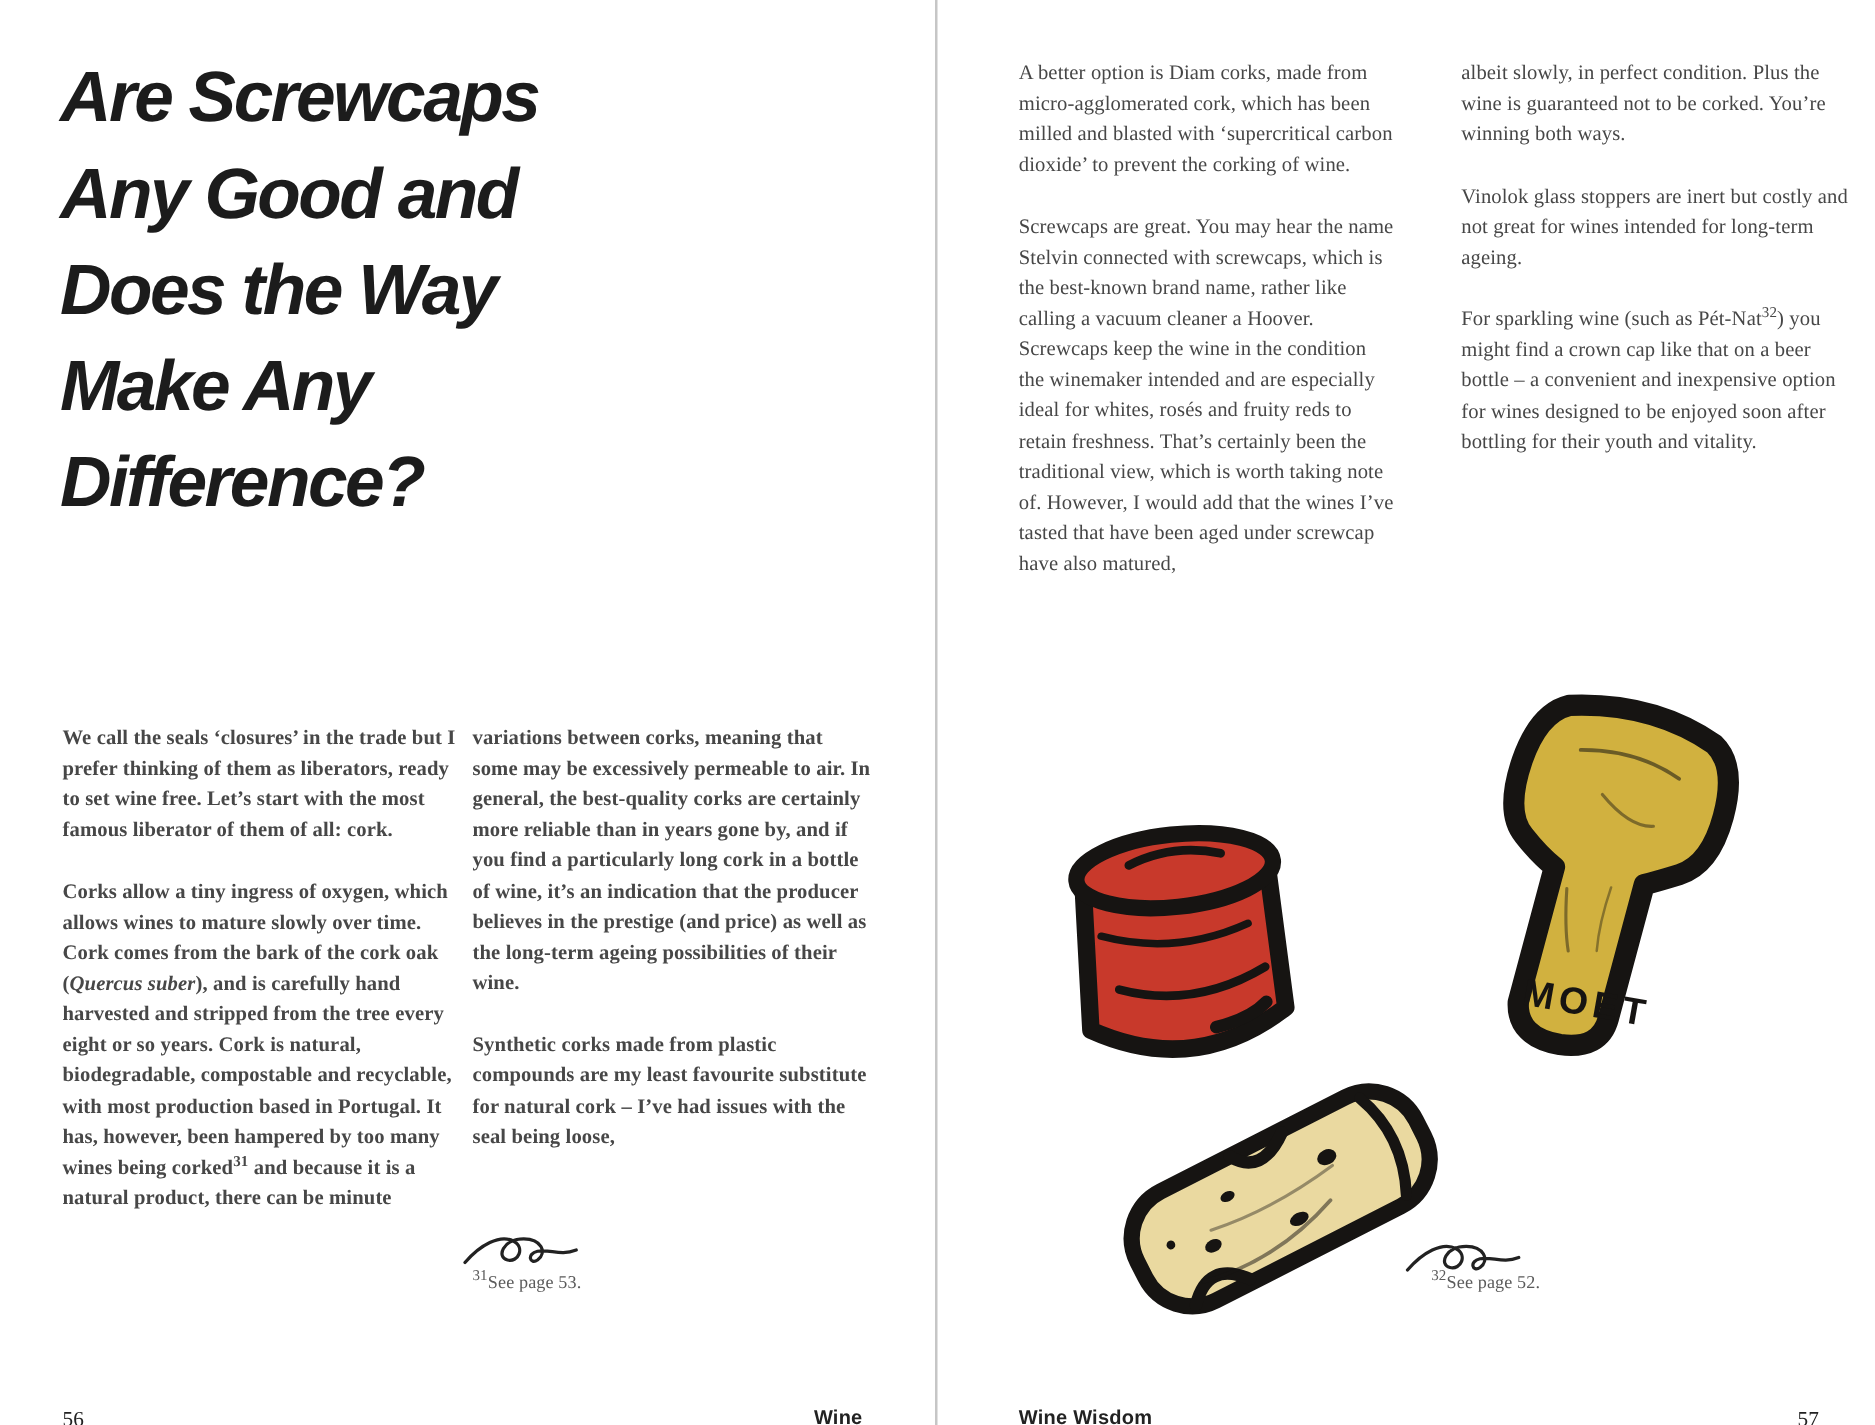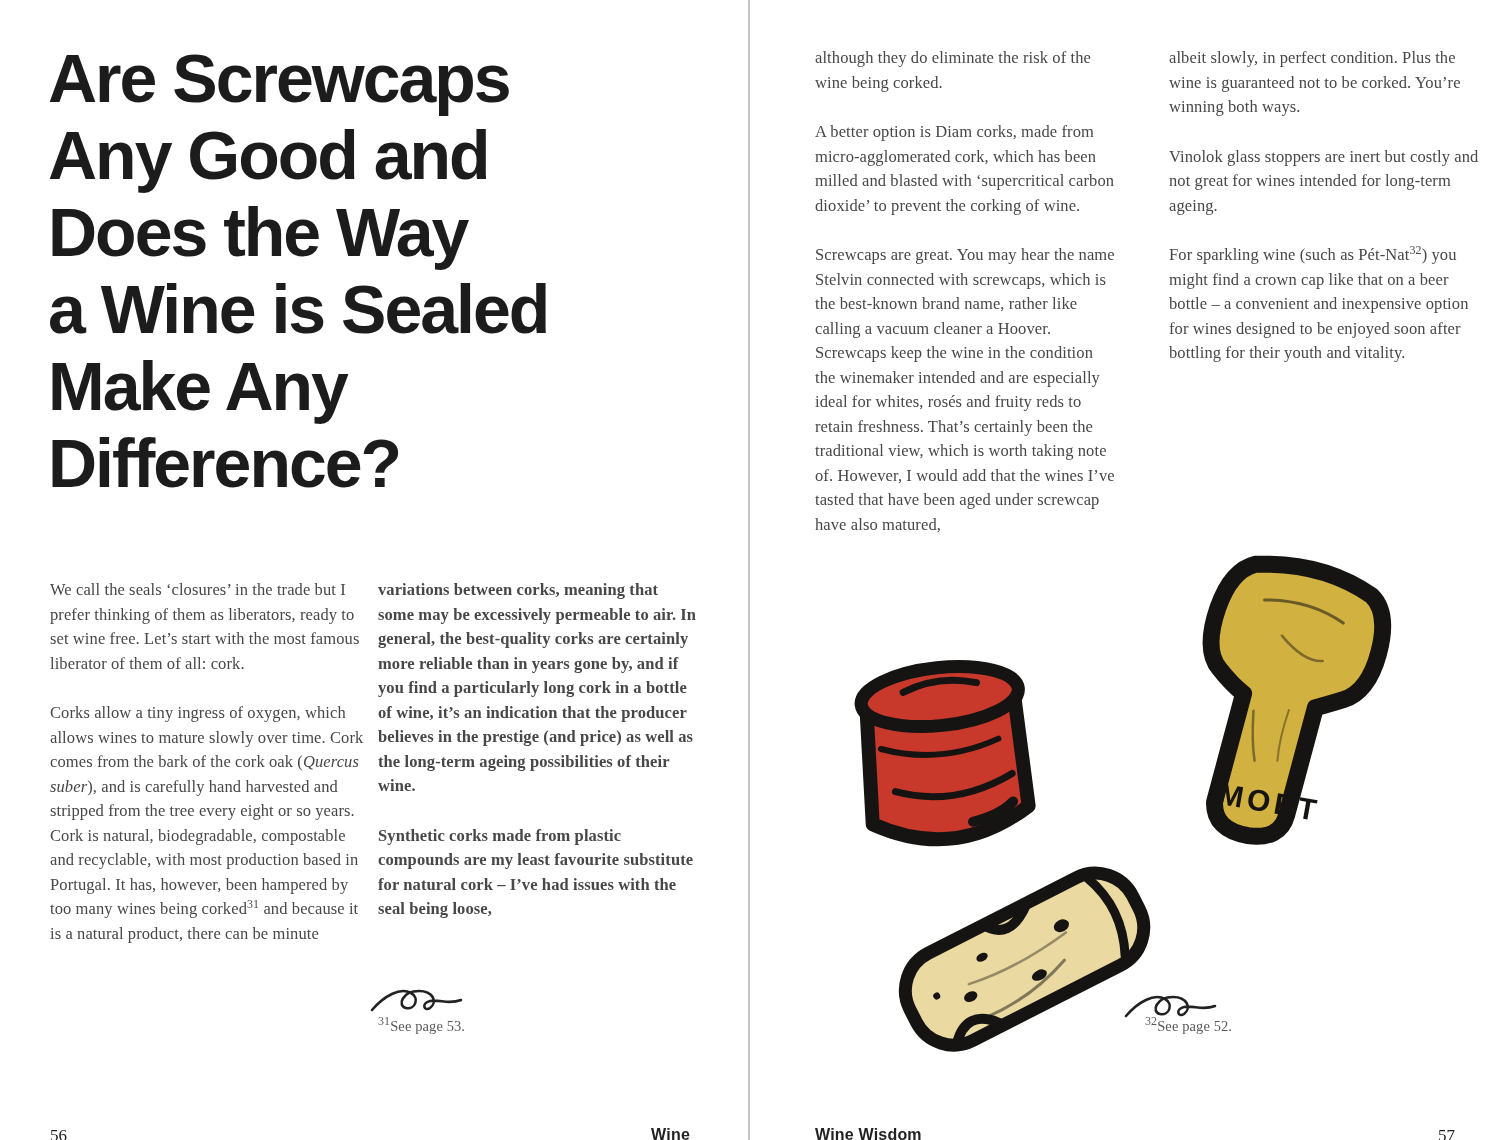--- a/index.html
+++ b/index.html
@@ -6,30 +6,30 @@
   body{
     width:1500px;height:1140px;position:relative;background:#ffffff;
     font-family:"Liberation Serif", serif;overflow:hidden;
   }
   .divider{
     position:absolute;left:748px;top:0;width:2px;height:1140px;background:#c6c6c6;
   }
   .title{
     position:absolute;left:48px;top:40px;width:680px;
     font-family:"Liberation Sans", sans-serif;
-    font-weight:700;
-    font-size:68px;line-height:77px;letter-spacing:-2px;color:#1c1c1c;
+    font-style:italic;font-weight:700;
+    font-size:57px;line-height:77px;letter-spacing:-2px;color:#1c1c1c;
   }
   .col{
     position:absolute;color:#474747;font-size:16.5px;line-height:24.5px;
     letter-spacing:0.1px;
   }
   .col p{margin:0 0 25px 0;}
   .col sup, .footnote sup{font-size:12px;line-height:0;}
-  .col-l1{left:50px;top:578px;width:316px;}
+  .col-l1{left:50px;top:578px;width:316px;font-weight:bold;}
   .col-l2{left:378px;top:578px;width:320px;font-weight:bold;}
   .col-r1{left:815px;top:46px;width:302px;}
   .col-r2{left:1145px;top:46px;width:316px;margin-left:24px;}
   .footnote{
     position:absolute;font-size:14.5px;color:#5a5a5a;letter-spacing:0.1px;
   }
   .fn-left{left:378px;top:1018px;}
   .fn-right{left:1145px;top:1018px;}
   .squiggle{position:absolute;}
   .sq-left{left:368px;top:972px;}
@@ -50,21 +50,20 @@
 </style>
 </head>
 <body>
 
 <div class="divider"></div>
 
 <div class="title">
     <div>Are Screwcaps</div>
     <div>Any Good and</div>
     <div>Does the Way</div>
-    <div>a Wine is Sealed</div>
     <div>Make Any</div>
     <div>Difference?</div>
   </div>
 
 <div class="col col-l1">
     <p>We call the seals ‘closures’ in the trade but I prefer thinking of them as liberators, ready to set wine free. Let’s start with the most famous liberator of them of all: cork.</p>
     <p>Corks allow a tiny ingress of oxygen, which allows wines to mature slowly over time. Cork comes from the bark of the cork oak (<i>Quercus suber</i>), and is carefully hand harvested and stripped from the tree every eight or so years. Cork is natural, biodegradable, compostable and recyclable, with most production based in Portugal. It has, however, been hampered by too many wines being corked<sup>31</sup> and because it is a natural product, there can be minute</p>
   </div>
 
 <div class="col col-l2">
@@ -76,21 +75,20 @@
   <svg width="100" height="50" viewBox="0 0 100 50">
     <path d="M4,38 C16,24 32,15 43,21 C52,26 47,38 38,36 C29,34 34,19 51,19 C65,19 70,30 62,36 C56,40 53,31 62,29 C72,27 80,33 93,28" fill="none" stroke="#222" stroke-width="2.6" stroke-linecap="round"></path>
   </svg>
 </div>
 <div class="footnote fn-left"><sup>31</sup>See page 53.</div>
 
 <div class="footer-item pageno pn-left">56</div>
 <div class="footer-item runhead rh-left">Wine</div>
 
 <div class="col col-r1">
-    <p>although they do eliminate the risk of the wine being corked.</p>
     <p>A better option is Diam corks, made from micro-agglomerated cork, which has been milled and blasted with ‘supercritical carbon dioxide’ to prevent the corking of wine.</p>
     <p>Screwcaps are great. You may hear the name Stelvin connected with screwcaps, which is the best-known brand name, rather like calling a vacuum cleaner a Hoover. Screwcaps keep the wine in the condition the winemaker intended and are especially ideal for whites, rosés and fruity reds to retain freshness. That’s certainly been the traditional view, which is worth taking note of. However, I would add that the wines I’ve tasted that have been aged under screwcap have also matured,</p>
   </div>
 
 <div class="col col-r2">
     <p>albeit slowly, in perfect condition. Plus the wine is guaranteed not to be corked. You’re winning both ways.</p>
     <p>Vinolok glass stoppers are inert but costly and not great for wines intended for long-term ageing.</p>
     <p>For sparkling wine (such as Pét-Nat<sup>32</sup>) you might find a crown cap like that on a beer bottle – a convenient and inexpensive option for wines designed to be enjoyed soon after bottling for their youth and vitality.</p>
   </div>
 

